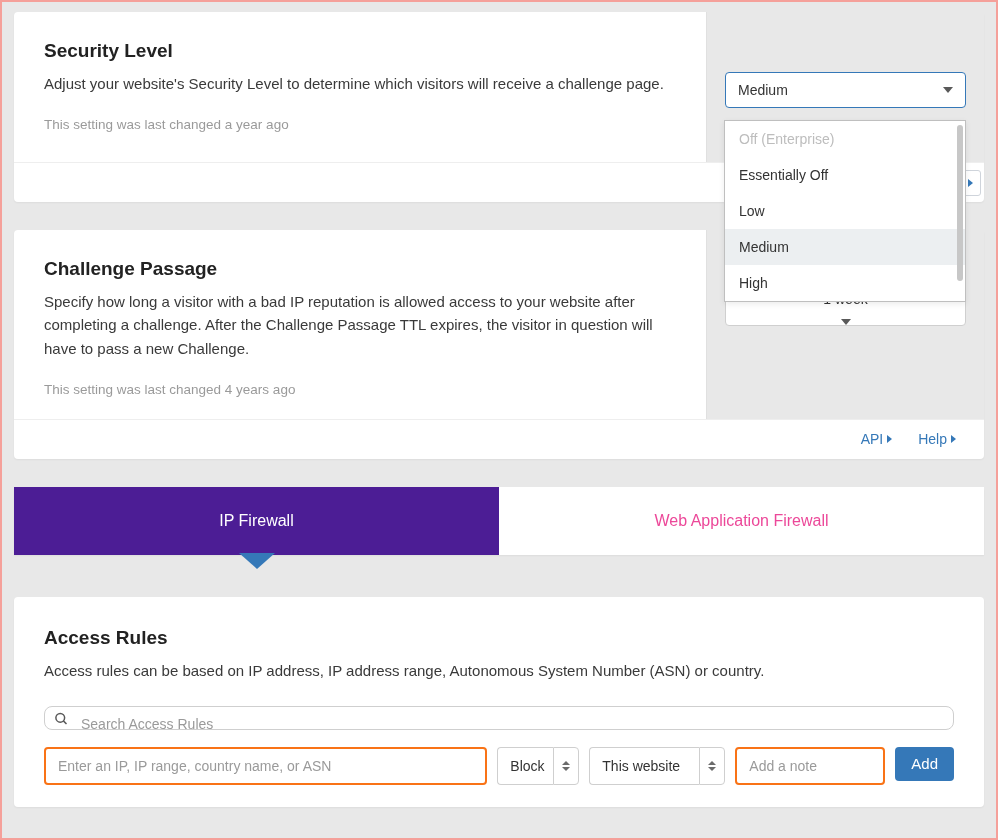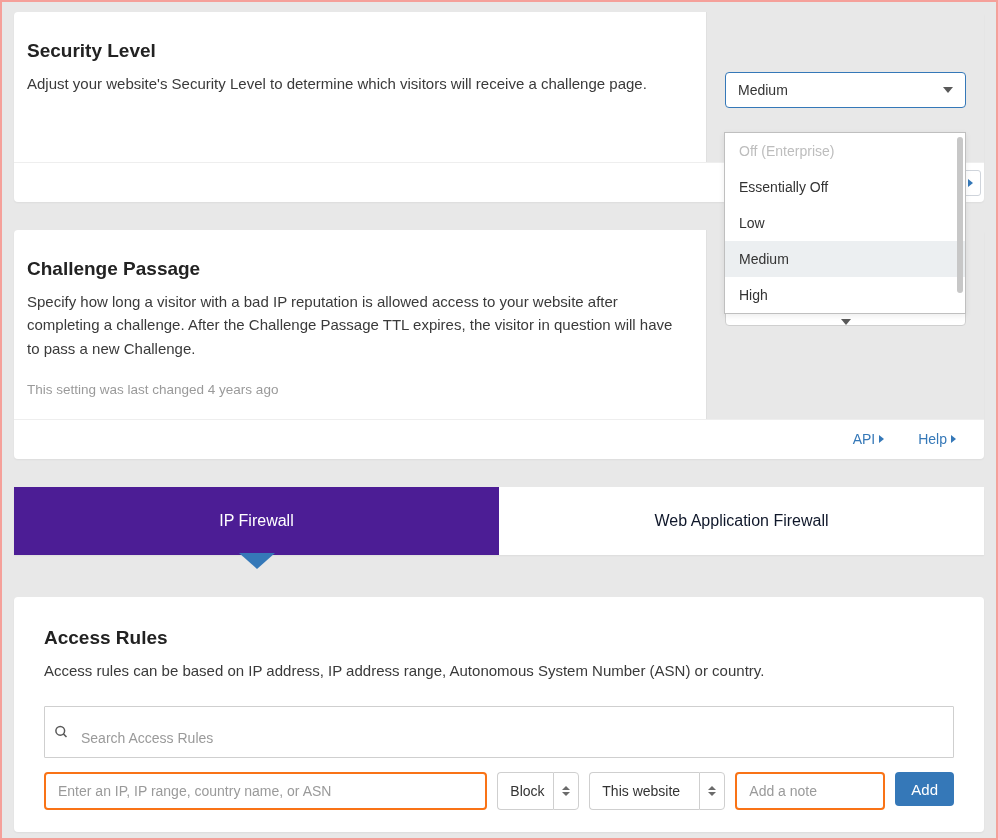--- a/index.html
+++ b/index.html
@@ -22,21 +22,21 @@
       margin-bottom: 28px;
       box-shadow: 0 1px 2px rgba(0,0,0,0.05);
       position: relative;
     }
     .card-row {
       display: flex;
       min-height: 150px;
     }
     .card-content {
       flex: 1;
-      padding: 28px 30px 22px 13px;
+      padding: 28px 30px 22px 30px;
     }
     .card-side {
       width: 278px;
       background: #e8e8e8;
       padding: 60px 18px 18px 18px;
       border-left: 1px solid #e0e0e0;
     }
     .card-title {
       font-size: 19px;
       font-weight: 600;
@@ -52,21 +52,21 @@
     .card-meta {
       font-size: 13.5px;
       color: #9a9a9a;
     }
     .footer-bar {
       border-top: 1px solid #eee;
       padding: 8px 18px;
       display: flex;
       justify-content: flex-end;
       align-items: center;
-      gap: 34px;
+      gap: 26px;
       height: 40px;
       position: relative;
     }
     .nav-arrow-btn {
       width: 22px;
       height: 26px;
       border: 1px solid #cfd4db;
       border-radius: 3px;
       background: #fff;
       display: flex;
@@ -109,21 +109,21 @@
       flex-direction: column;
     }
     .caret-down {
       width: 0; height: 0;
       border-left: 5px solid transparent;
       border-right: 5px solid transparent;
       border-top: 6px solid #595959;
     }
     .dropdown {
       position: absolute;
-      top: 120px;
+      top: 108px;
       right: 18px;
       width: 242px;
       background: #fff;
       border: 1px solid #bfbfbf;
       z-index: 100;
       box-shadow: 0 2px 6px rgba(0,0,0,0.08);
     }
     .dropdown-inner {
       max-height: 192px;
       display: flex;
@@ -167,21 +167,21 @@
       justify-content: center;
       font-size: 16px;
       cursor: pointer;
       position: relative;
     }
     .tab.active {
       background: #4c1d95;
       color: #fff;
     }
     .tab.inactive {
-      color: #0f172a;
+      color: #ec4899;
       background: #fff;
     }
     .tab-pointer {
       position: absolute;
       bottom: -14px;
       left: 50%;
       transform: translateX(-50%);
       width: 0; height: 0;
       border-left: 18px solid transparent;
       border-right: 18px solid transparent;
@@ -193,23 +193,23 @@
       padding: 30px 30px 22px 30px;
       box-shadow: 0 1px 2px rgba(0,0,0,0.05);
     }
     .search-wrap {
       position: relative;
       margin-top: 24px;
       margin-bottom: 14px;
     }
     .search-input {
       width: 100%;
-      height: 52px;
+      height: 24px;
       border: 1px solid #cfcfcf;
-      border-radius: 1px;
+      border-radius: 8px;
       padding: 11px 12px 0 36px;
       font-size: 14px;
       color: #333;
     }
     .search-input::placeholder { color: #9a9a9a; }
     .search-icon {
       position: absolute;
       left: 10px;
       top: 50%;
       transform: translateY(-50%);
@@ -282,20 +282,21 @@
     }
   </style>
 </head>
 <body>
 
 <div class="card">
   <div class="card-row">
     <div class="card-content">
       <h2 class="card-title">Security Level</h2>
       <p class="card-desc">Adjust your website's Security Level to determine which visitors will receive a challenge page.</p>
+      <div class="card-meta">This setting was last changed a year ago</div>
     </div>
     <div class="card-side">
       <div class="select">
         <span>Medium</span>
         <span class="caret-down"></span>
       </div>
     </div>
   </div>
   <div class="footer-bar">
     <div class="nav-arrow-btn">

